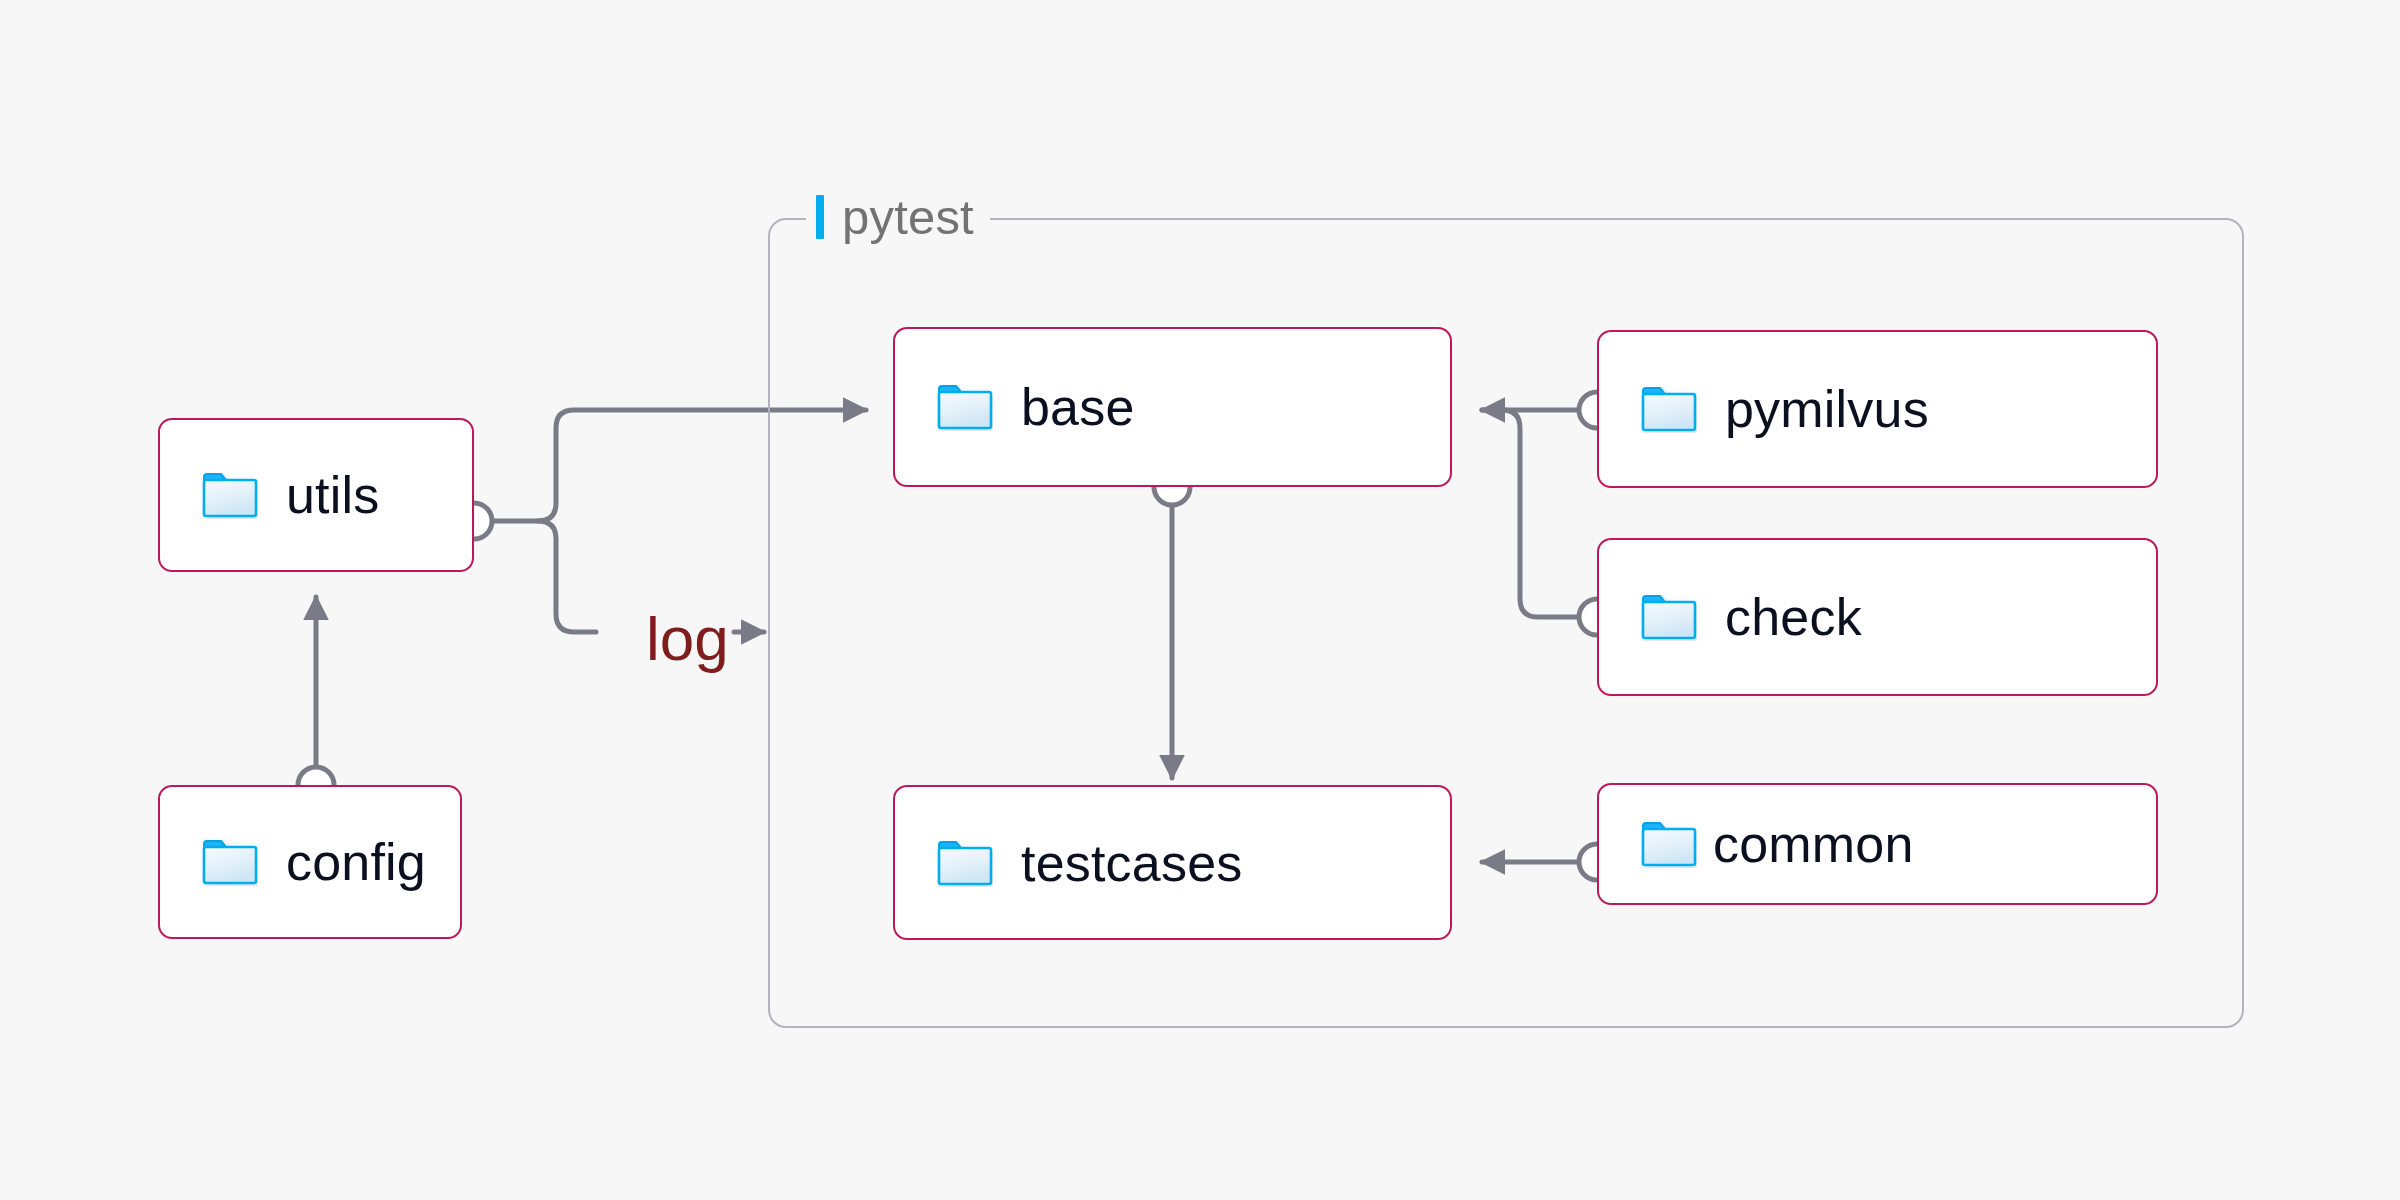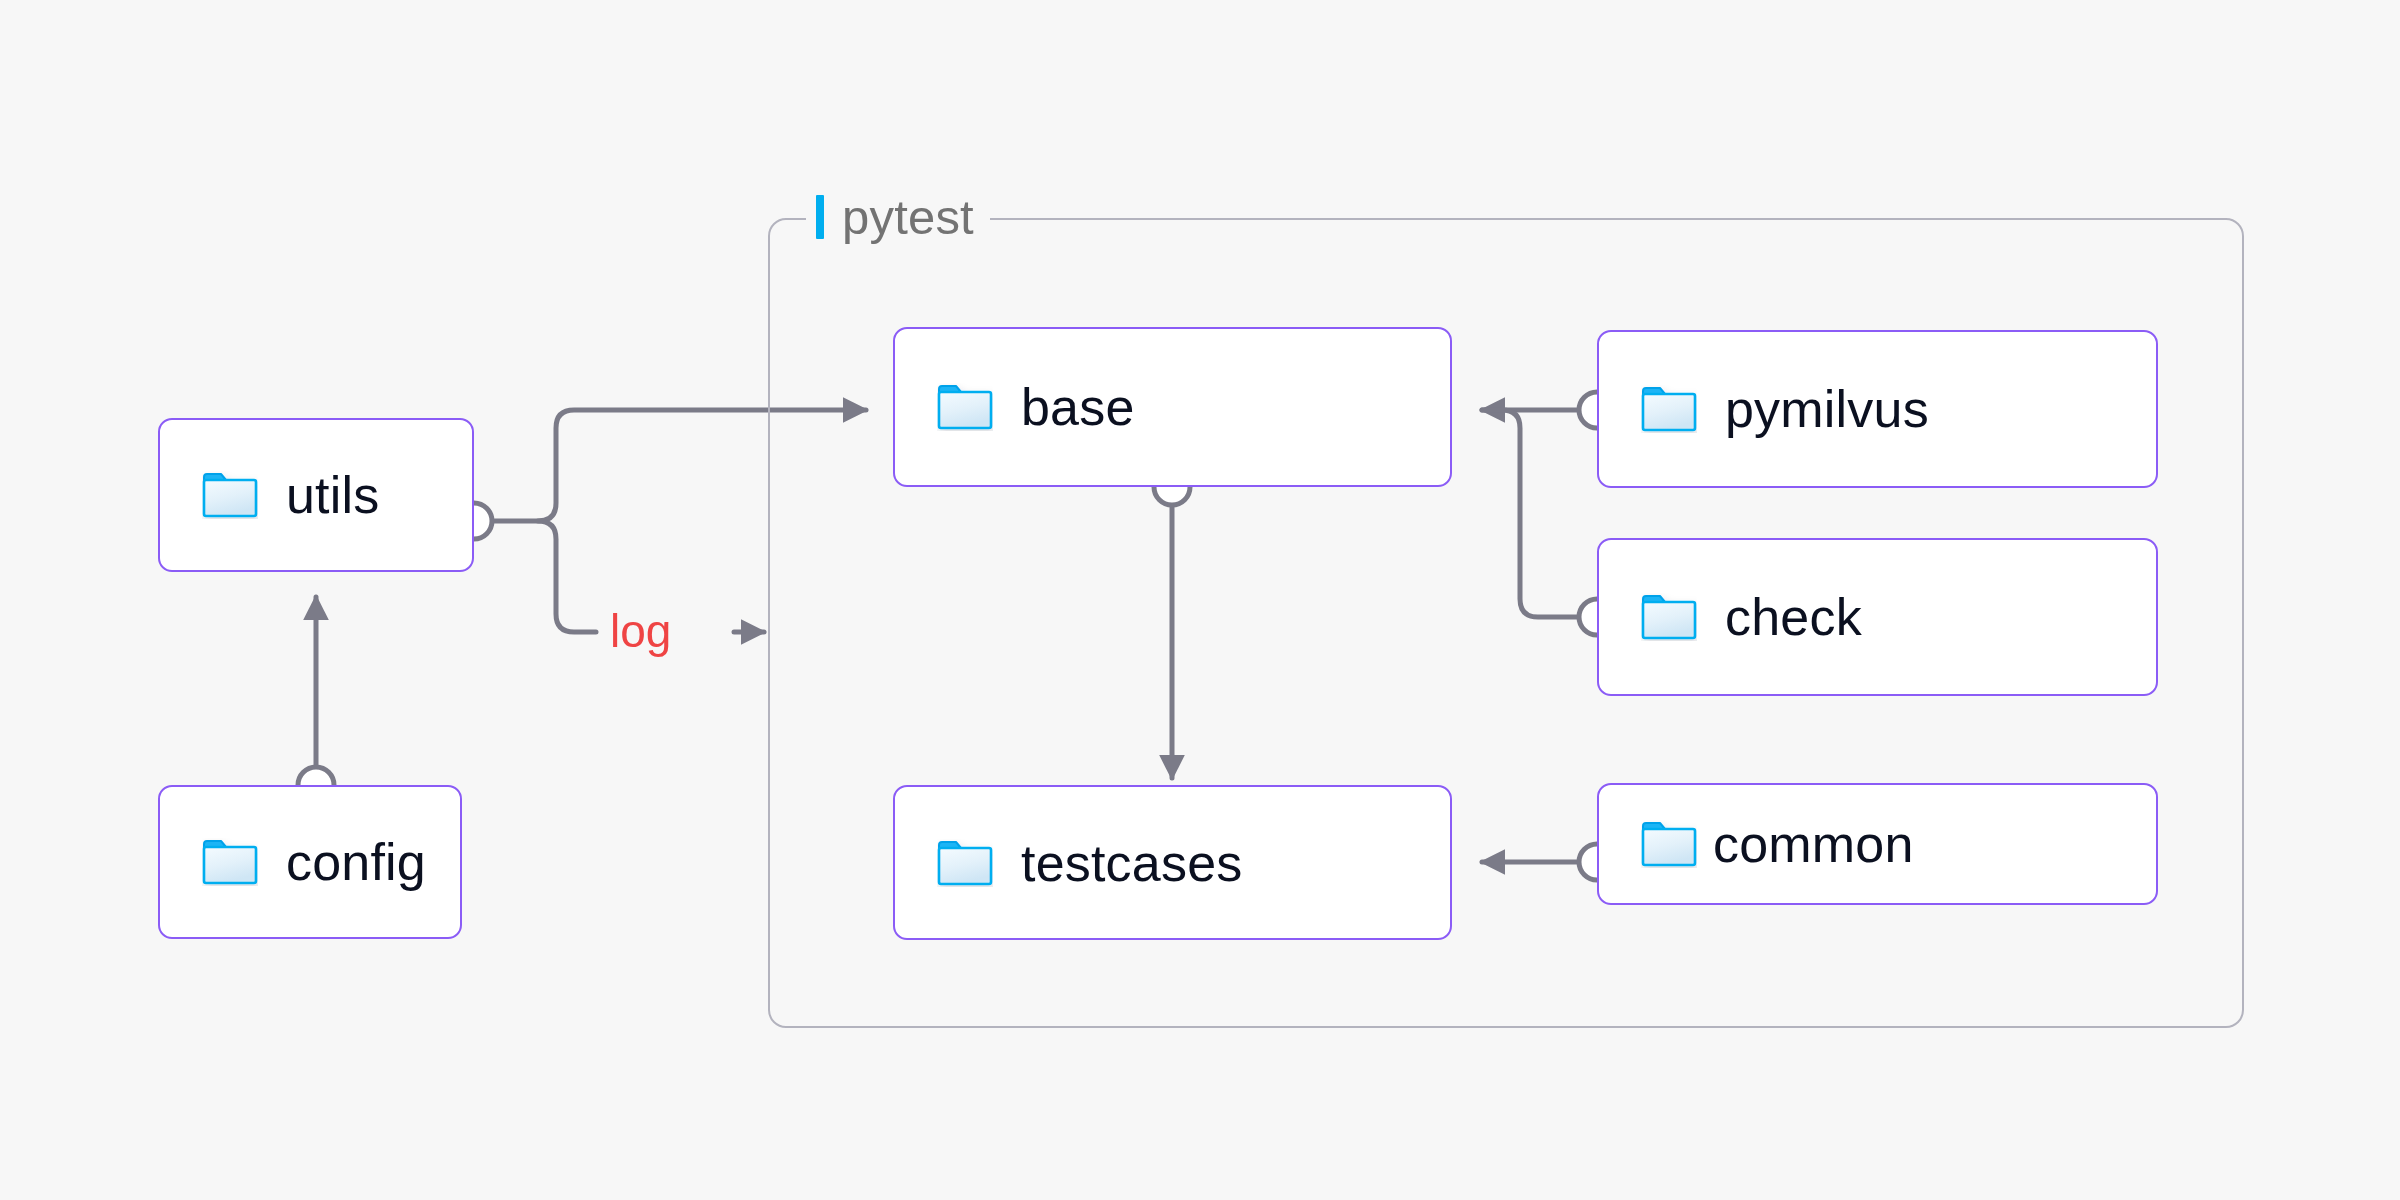--- a/index.html
+++ b/index.html
@@ -58,21 +58,21 @@
     color: #737373;
     letter-spacing: 0.2px;
     white-space: nowrap;
     line-height: 1;
   }
 
   
   .node {
     position: absolute;
     background: #ffffff;
-    border: 2px solid #8b5cf6;
+    border: 2px solid #be185d;
     border-radius: 14px;
     box-sizing: border-box;
     display: flex;
     align-items: center;
     padding-left: 42px;
     gap: 28px;
   }
   .node-label {
     font-size: 52px;
     color: #0b1020;
@@ -85,24 +85,25 @@
   .folder-icon {
     width: 56px;
     height: 48px;
     flex: 0 0 auto;
     display: block;
   }
 
   
   .edge-label {
     position: absolute;
-    font-size: 46px;
-    color: #ef4444;
+    font-size: 62px;
+    color: #7f1d1d;
     white-space: nowrap;
     line-height: 1;
+    margin-left: 36px;
   }
 </style>
 </head>
 <body>
 
 <div id="stage">
 
   <svg id="wires" viewBox="0 0 2400 1200" width="2400" height="1200" xmlns="http://www.w3.org/2000/svg">
     <defs>
       <marker id="arrow" viewBox="0 0 10 10" refX="9" refY="5" markerWidth="5.2" markerHeight="5.2" orient="auto-start-reverse">

